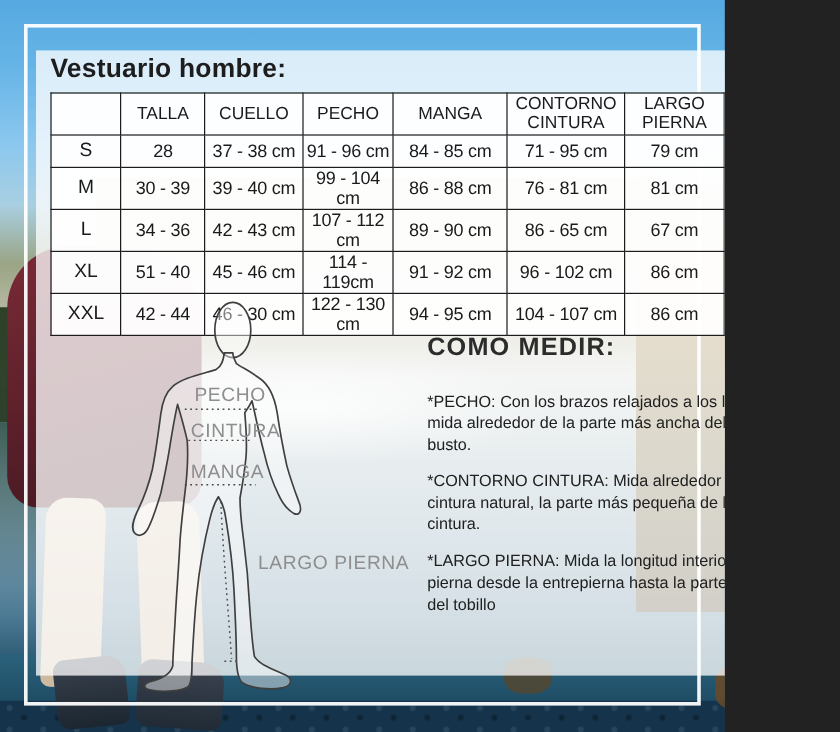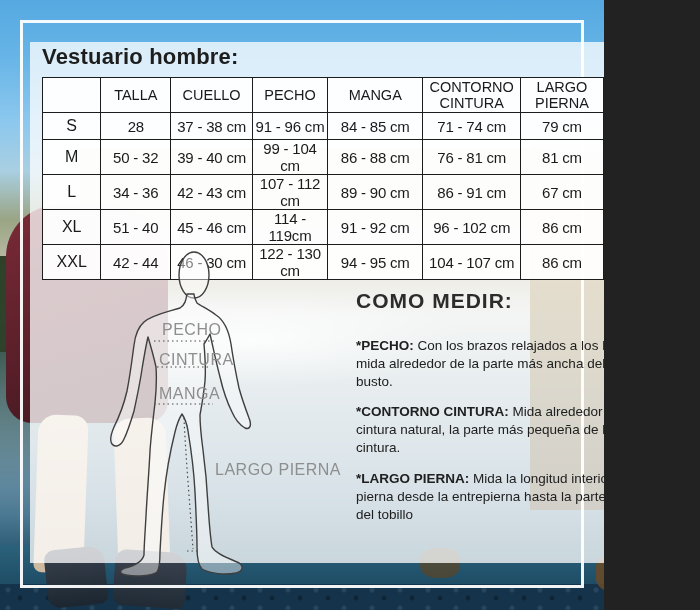--- a/index.html
+++ b/index.html
@@ -71,23 +71,23 @@
   
   .figure-svg{left:107px;top:246px;z-index:10;}
   .fig-label{position:absolute;z-index:11;color:#8e8e8e;font-size:16px;letter-spacing:.5px;}
   .lbl-pecho{left:162px;top:321px;}
   .lbl-cintura{left:159px;top:351px;}
   .lbl-cadera{left:159px;top:385px;}
   .lbl-largo{left:215px;top:461px;}
 
   
   .measure{left:356px;top:278px;width:304px;z-index:10;color:#202020;}
-  .measure h2{margin:11px 0 24px 0;font-size:21px;font-weight:700;letter-spacing:1px;color:#2c2c2c;}
+  .measure h2{margin:0 0 24px 0;font-size:21px;font-weight:700;letter-spacing:1px;color:#2c2c2c;}
   .measure p{margin:0 0 13px 0;font-size:13.5px;line-height:1.32;}
-  .measure b{font-weight:700;}
+  .measure b{font-weight:400;}
 </style>
 </head>
 <body>
 
 <div class="canvas">
 
   <div class="abs hills-center"></div>
   <div class="abs trees-right"></div>
   <div class="abs fog"></div>
   <div class="abs pines-left"></div>
@@ -129,39 +129,39 @@
         <th>LARGO PIERNA</th>
       </tr>
     </thead>
     <tbody>
       <tr>
         <th>S</th>
         <td>28</td>
         <td>37 - 38 cm</td>
         <td>91 - 96 cm</td>
         <td>84 - 85 cm</td>
-        <td>71 - 74 cm</td>
+        <td>71 - 95 cm</td>
         <td>79 cm</td>
       </tr>
       <tr>
         <th>M</th>
-        <td>50 - 32</td>
+        <td>30 - 39</td>
         <td>39 - 40 cm</td>
         <td>99 - 104 cm</td>
         <td>86 - 88 cm</td>
         <td>76 - 81 cm</td>
         <td>81 cm</td>
       </tr>
       <tr>
         <th>L</th>
         <td>34 - 36</td>
         <td>42 - 43 cm</td>
         <td>107 - 112 cm</td>
         <td>89 - 90 cm</td>
-        <td>86 - 91 cm</td>
+        <td>86 - 65 cm</td>
         <td>67 cm</td>
       </tr>
       <tr>
         <th>XL</th>
         <td>51 - 40</td>
         <td>45 - 46 cm</td>
         <td>114 - 119cm</td>
         <td>91 - 92 cm</td>
         <td>96 - 102 cm</td>
         <td>86 cm</td>

